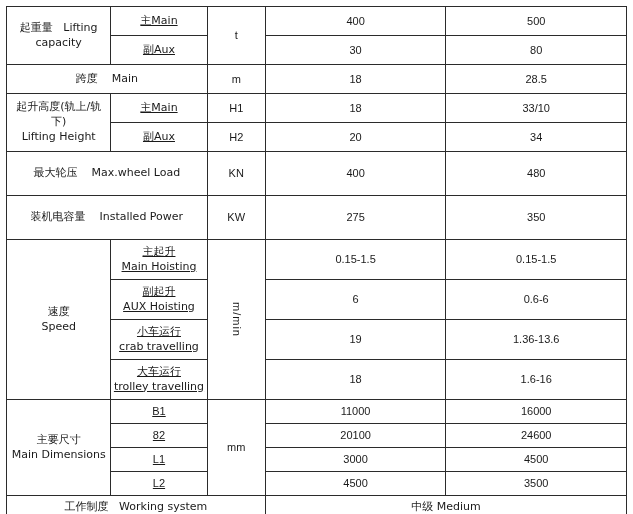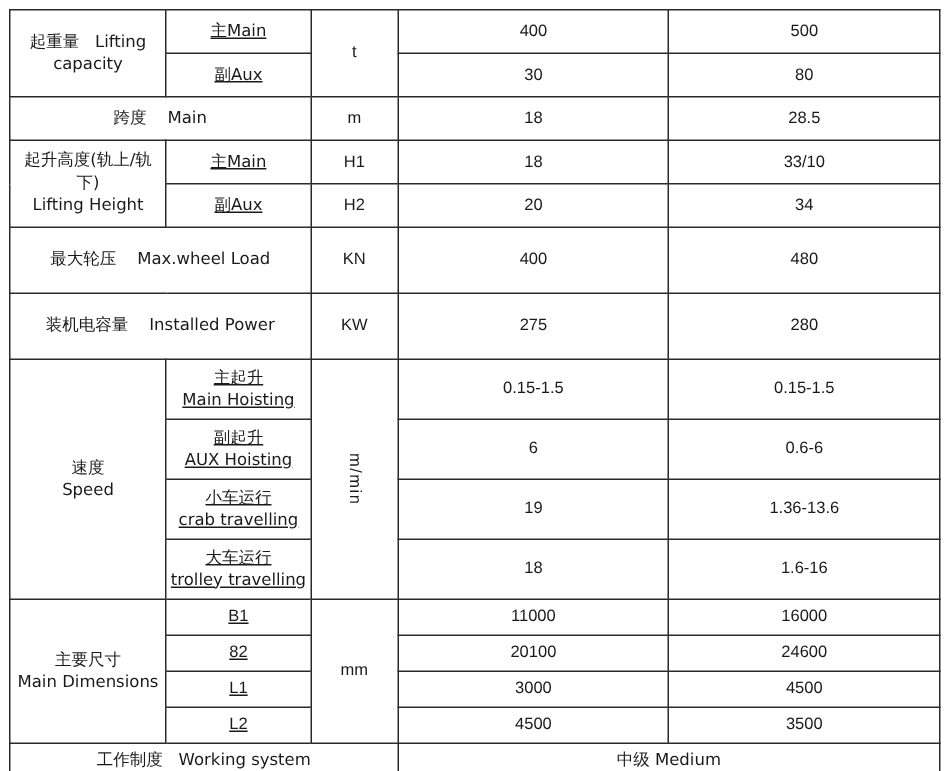--- a/index.html
+++ b/index.html
@@ -128,21 +128,21 @@
     </tr>
 
     <tr style="height:44px">
       <td colspan="2" class="lbl cn">
         <span>装机电容量</span>
         &nbsp;&nbsp;
         <span>Installed Power</span>
       </td>
       <td>KW</td>
       <td>275</td>
-      <td>280</td>
+      <td>350</td>
     </tr>
 
     <tr style="height:40px">
       <td rowspan="4" class="lbl cn two-line">
         <span>速度</span>
         <span>Speed</span>
       </td>
       <td class="sub cn two-line">
         <span>主起升</span>
         <span>Main Hoisting</span>

